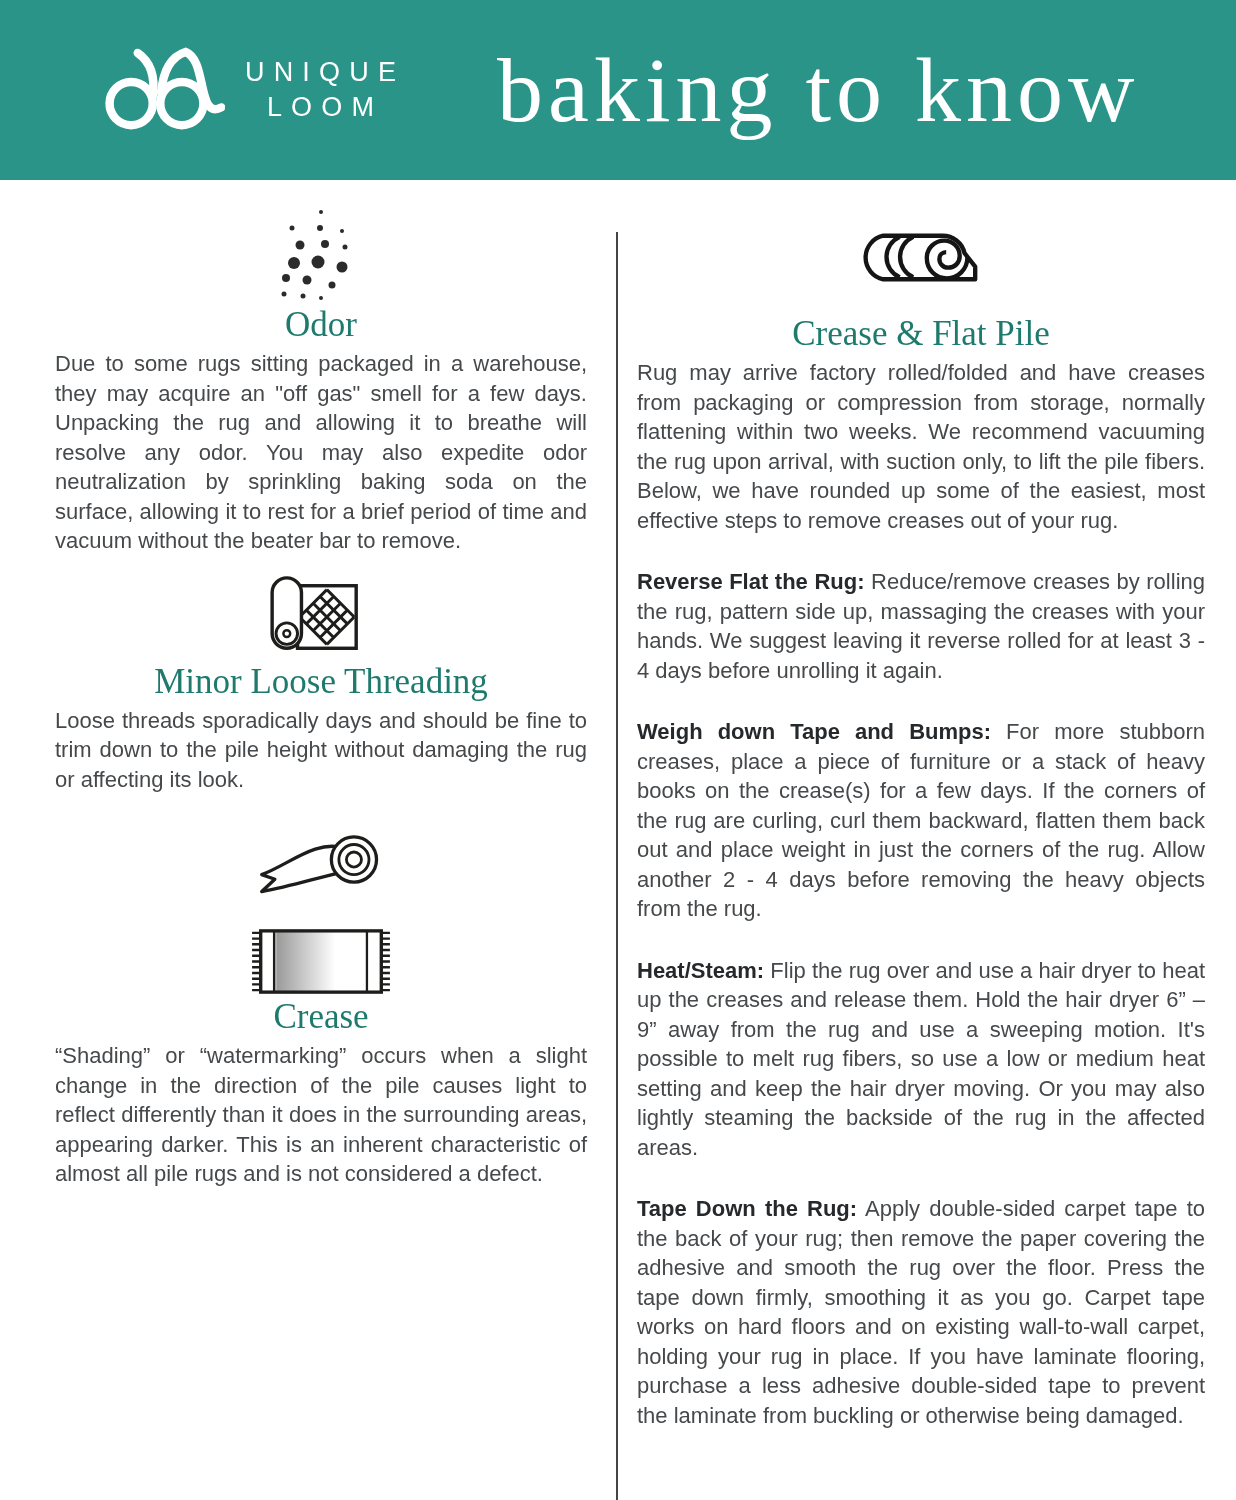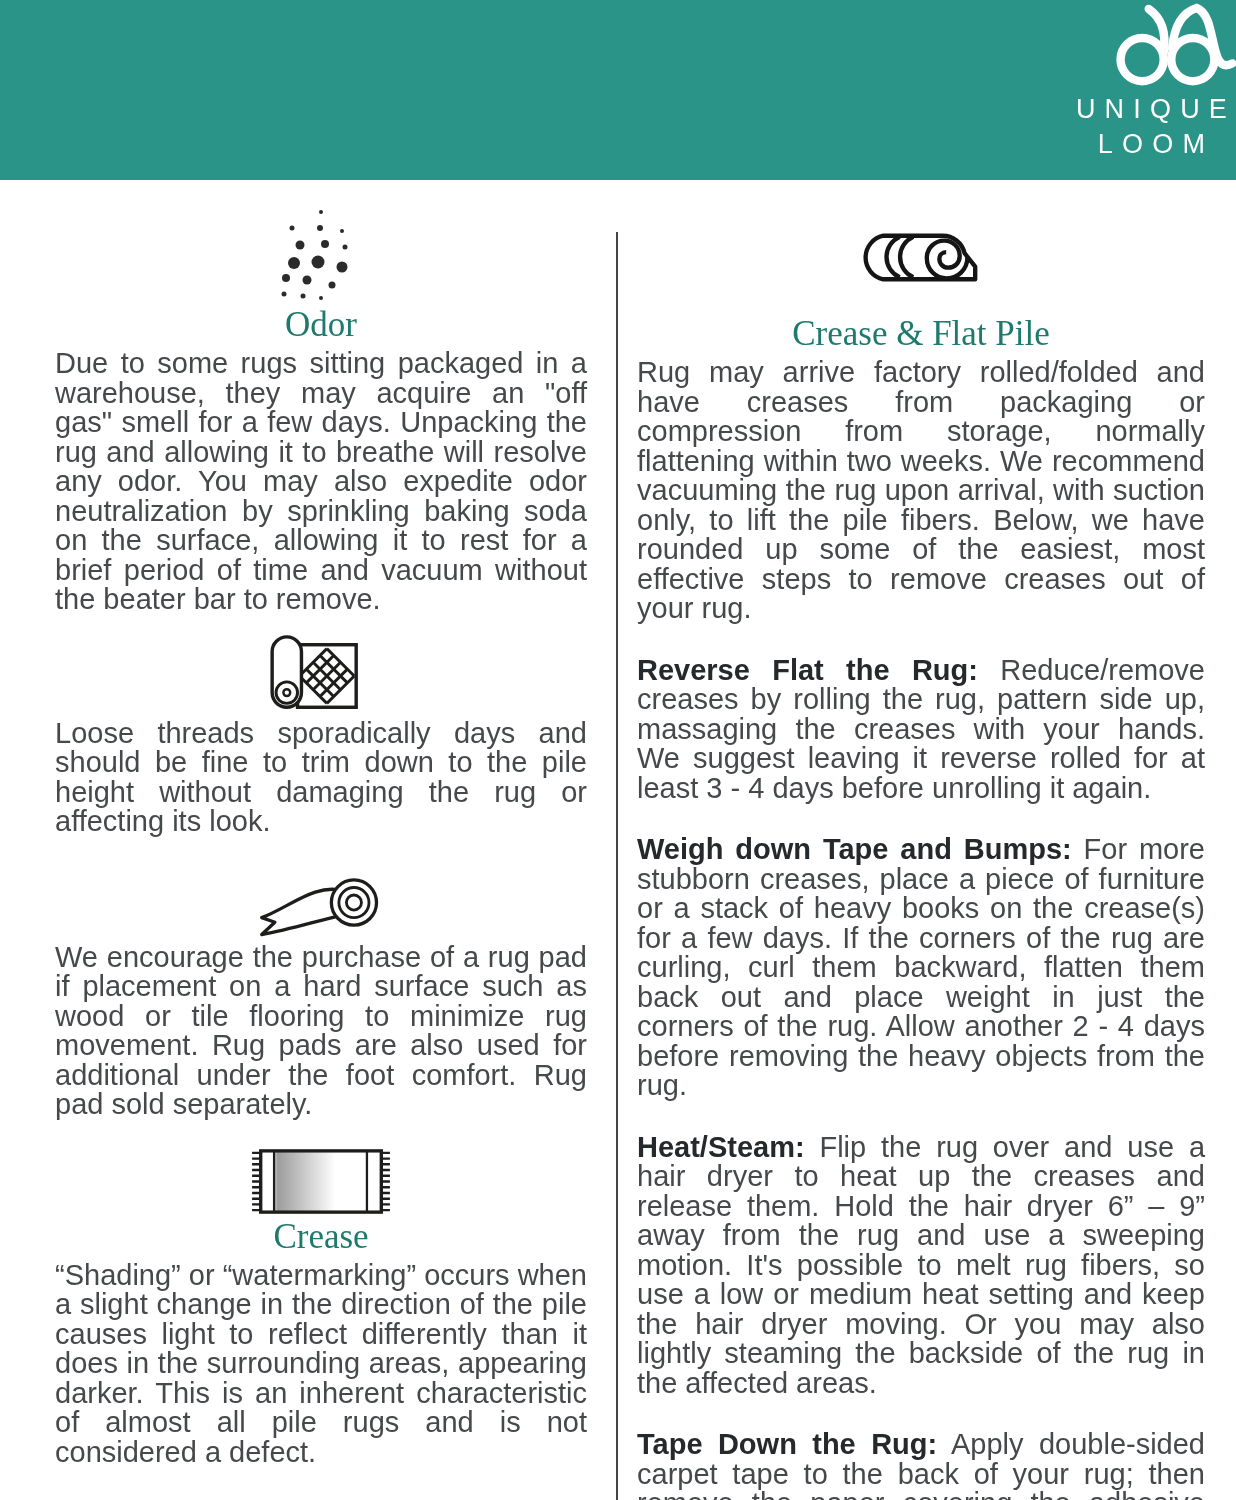--- a/index.html
+++ b/index.html
@@ -1,34 +1,34 @@
 <!DOCTYPE html>
 <html><head>
 <meta charset="utf-8">
 <style>
   html,body{margin:0;padding:0;background:#ffffff;}
   .page{position:relative;width:1236px;height:1500px;background:#fff;overflow:hidden;
         font-family:"Liberation Sans", sans-serif;color:#46494b;}
   
   .header{position:absolute;left:0;top:0;width:1236px;height:180px;background:#2b9489;
-          display:flex;align-items:flex-end;flex-direction:column;}
+          display:flex;align-items:center;}
   .logo{margin-left:103px;flex:0 0 auto;}
   .brand{margin-left:20px;color:#ffffff;font-size:27px;letter-spacing:0.34em;
          text-align:center;line-height:1.3;font-weight:400;}
   .title{margin-left:92px;color:#ffffff;font-family:"Liberation Serif", serif;
          font-size:92px;letter-spacing:5px;font-weight:400;white-space:nowrap;}
   
   .divider{position:absolute;left:616px;top:232px;bottom:0;width:2px;background:#454545;}
   .col{position:absolute;}
   .col-left{left:55px;top:208px;width:532px;}
   .col-right{left:637px;top:228px;width:568px;}
   .icon-wrap{text-align:center;}
   h2{font-family:"Liberation Serif", serif;font-weight:400;color:#1f7a6e;
      font-size:35px;line-height:40px;text-align:center;margin:2px 0 4px 0;}
-  p.body{font-size:29px;line-height:29.5px;text-align:justify;margin:0;
+  p.body{font-size:22px;line-height:29.5px;text-align:justify;margin:0;
          color:#46494b;}
   .sec{margin-bottom:18px;}
   .sec-threading .icon-wrap{margin-top:14px;}
   .sec-rugpad .icon-wrap{margin-top:26px;}
   .sec-shading .icon-wrap{margin-top:28px;}
   .col-right .icon-wrap{margin-bottom:26px;}
   .col-right p.body{margin-bottom:32px;}
   b.lead{color:#26292c;font-weight:bold;}
   svg{display:inline-block;vertical-align:middle;}
 </style>
@@ -90,33 +90,33 @@
           <rect x="30" y="12" width="60" height="64" fill="#ffffff" stroke-width="3.5"></rect>
           <g stroke-width="3">
             <path d="M46,30 L74,58 M53,23 L81,51 M60,16 L88,44 M39,37 L67,65 M32,44 L60,72"></path>
             <path d="M46,58 L74,30 M53,65 L81,37 M60,72 L88,44 M39,51 L67,23 M32,44 L60,16"></path>
           </g>
           <rect x="4" y="4" width="30" height="72" rx="15" fill="#ffffff" stroke-width="3.5"></rect>
           <circle cx="19" cy="61" r="11" stroke-width="3" fill="#ffffff"></circle>
           <circle cx="19" cy="61" r="3.5" stroke-width="2.5" fill="#ffffff"></circle>
         </svg>
       </div>
+      <h2>Minor Loose Threading</h2>
       <p class="body">Loose threads sporadically days and should be fine to trim down to the pile height without damaging the rug or affecting its look.</p>
     </div>
 
     <div class="sec sec-rugpad">
       <div class="icon-wrap">
         <svg width="142" height="80" viewBox="0 0 150 85" fill="none" stroke="#1d1d1b">
           <path d="M100,30 C70,20 40,48 12,58 L26,63 L12,76 C45,70 75,60 100,55 Z" fill="#ffffff" stroke-width="3.5" stroke-linejoin="round"></path>
           <circle cx="110" cy="42" r="24" fill="#ffffff" stroke-width="3.5"></circle>
           <circle cx="110" cy="42" r="16" stroke-width="3"></circle>
           <circle cx="110" cy="42" r="8" stroke-width="3"></circle>
         </svg>
       </div>
-      <p class="body">We encourage the purchase of a rug pad if placement on a hard surface such as wood or tile flooring to minimize rug movement. Rug pads are also used for additional under the foot comfort. Rug pad sold separately.</p>
     </div>
 
     <div class="sec sec-shading">
       <div class="icon-wrap">
         <svg width="140" height="67" viewBox="0 0 146 70" fill="none" stroke="#1d1d1b">
           <defs>
             <linearGradient id="shadeGrad" x1="0" y1="0" x2="1" y2="0">
               <stop offset="0" stop-color="#ffffff"></stop>
               <stop offset="0.10" stop-color="#ffffff"></stop>
               <stop offset="0.14" stop-color="#9c9c9c"></stop>

